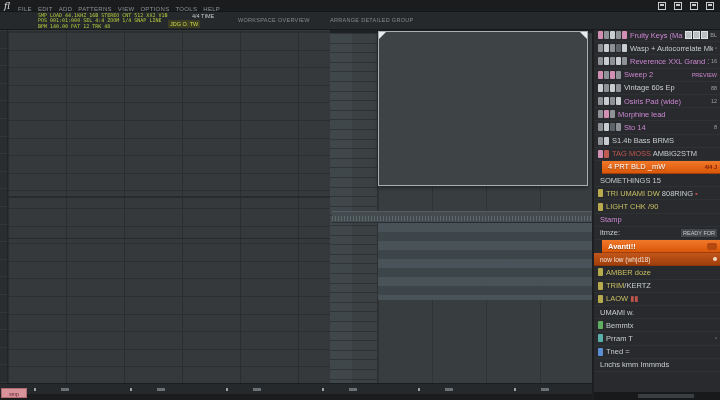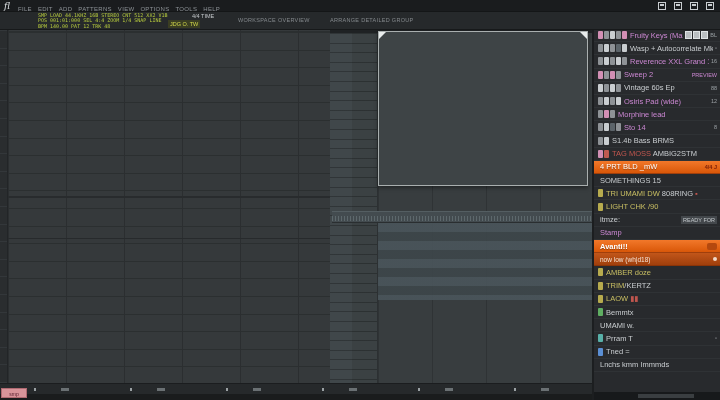--- a/index.html
+++ b/index.html
@@ -87,21 +87,21 @@
   .b-note { position:absolute; right:28px; top:9px; color:#d6dadc; font-size:5.5px;}
   .b-chip { position:absolute; right:4px; top:9px; background:#2d4a6e; color:#9cc3ee;
     font-size:5px; line-height:7px; padding:0 2px;}
   .rows { position:absolute; left:0; top:17px; right:0; bottom:8px; overflow:hidden; }
   .row { height:13.2px; display:flex; align-items:center; padding:0 3px 0 4px;
     border-bottom:1px solid #2f3235; position:relative; cursor:default; }
   .row .mi { width:5px; height:8px; margin-right:1px; flex:none; border-radius:1px; }
   .row .lbl { font-size:7.5px; white-space:nowrap; overflow:hidden; margin-left:2px; flex:1;}
   .seg-purple { color:#cb87d2; } .seg-white { color:#c9cdd0; } .seg-yellow { color:#c9bf63; }
   .seg-red { color:#c0564e; }
-  .row.selected { background:linear-gradient(180deg,#f2782a,#d95708); border-bottom-color:#a03f0c; }
+  .row.selected { background:linear-gradient(180deg,#f2782a,#d95708); border-bottom-color:#a03f0c;margin-left:8px; }
   .row.selected .lbl span { color:#ffffff; text-shadow:0 1px 1px rgba(0,0,0,.35); }
   .row.sub { background:linear-gradient(180deg,#c2561a,#a03f0c); border-bottom-color:#8a3408; }
   .row.sub .lbl span { color:#f5e4d6; font-size:6.5px; }
   .row.bold .lbl { font-weight:bold; }
   .badge { font-size:5.5px; color:#9aa0a4; margin-left:2px; flex:none; }
   .badge.box { background:#43474b; color:#c3c8cb; padding:0 2px; line-height:8px; }
   .badge.purple { color:#cb87d2; }
   .badge.dark { color:#7a1d08; font-weight:bold; }
   .boxes { display:flex; gap:1px; margin-left:2px; }
   .boxes i { width:7px; height:8px; background:#b9bec1; border:1px solid #dfe3e5; }
@@ -259,25 +259,25 @@
         </div>
         <div class="row">
           <span class="mi" style="background: rgb(183, 171, 78);"></span>
           <span class="lbl"><span class="seg-yellow">TRI UMAMI DW</span><span class="seg-white">  808RING</span><span class="seg-red"> ▪</span></span>
         </div>
         <div class="row">
           <span class="mi" style="background: rgb(183, 171, 78);"></span>
           <span class="lbl"><span class="seg-yellow">LIGHT CHK /90</span></span>
         </div>
         <div class="row">
+          <span class="lbl"><span class="seg-purple">Stamp</span></span>
+        </div>
+        <div class="row">
           <span class="lbl"><span class="seg-white">itmze:</span></span>
           <span class="badge box">READY FOR</span>
-        </div>
-        <div class="row">
-          <span class="lbl"><span class="seg-purple">Stamp</span></span>
         </div>
         <div class="row selected bold">
           <span class="lbl"><span class="seg-white">Avanti!!</span></span>
           <span class="right-glyph"></span>
         </div>
         <div class="row sub">
           <span class="lbl"><span class="seg-white">now low (wh|d18)</span></span>
           <span class="right-dot"></span>
         </div>
         <div class="row">
@@ -286,25 +286,25 @@
         </div>
         <div class="row">
           <span class="mi" style="background: rgb(183, 171, 78);"></span>
           <span class="lbl"><span class="seg-yellow">TRIM</span><span class="seg-white">/KERTZ</span></span>
         </div>
         <div class="row">
           <span class="mi" style="background: rgb(183, 171, 78);"></span>
           <span class="lbl"><span class="seg-yellow">LAOW</span><span class="seg-red"> ▮▮</span></span>
         </div>
         <div class="row">
+          <span class="lbl"><span class="seg-white">UMAMI w.</span></span>
+        </div>
+        <div class="row">
           <span class="mi" style="background: rgb(95, 174, 98);"></span>
           <span class="lbl"><span class="seg-white">Bemmtx</span></span>
-        </div>
-        <div class="row">
-          <span class="lbl"><span class="seg-white">UMAMI w.</span></span>
         </div>
         <div class="row">
           <span class="mi" style="background: rgb(88, 176, 168);"></span>
           <span class="lbl"><span class="seg-white">Prram T</span></span>
           <span class="badge">▫</span>
         </div>
         <div class="row">
           <span class="mi" style="background: rgb(91, 143, 212);"></span>
           <span class="lbl"><span class="seg-white">Tned =</span></span>
         </div>

